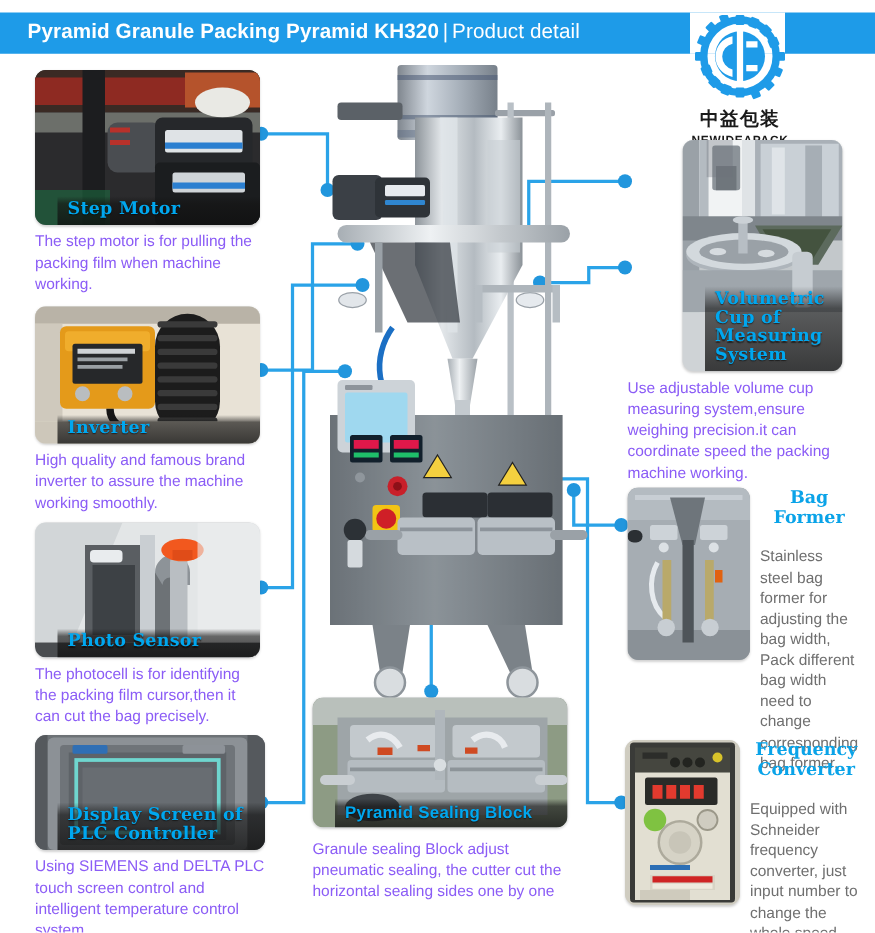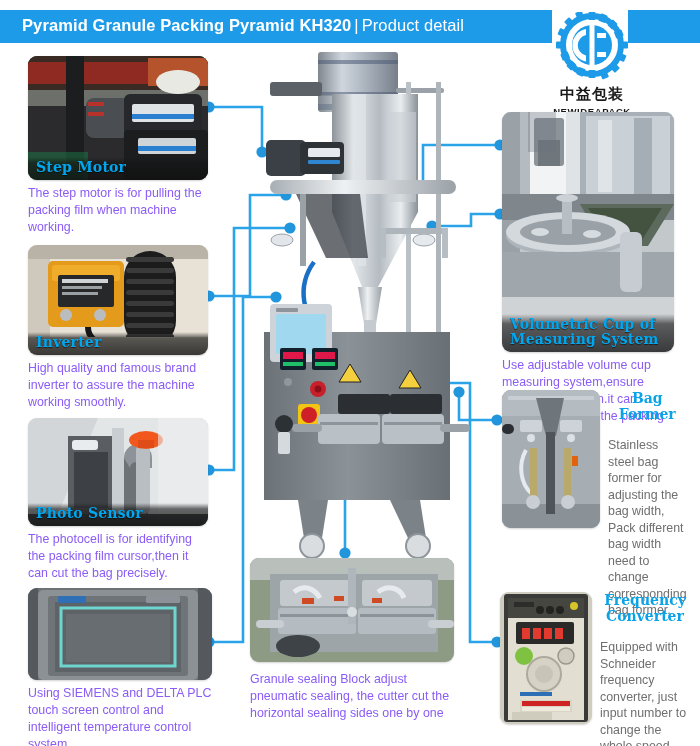--- a/index.html
+++ b/index.html
@@ -58,21 +58,21 @@
   
   .card { position: absolute; }
   .photo {
     position: relative; overflow: hidden;
     border-radius: 9px;
     background: #cfd3d6;
     box-shadow: 0 1px 2px rgba(0,0,0,.18);
   }
   .photo .shot { position:absolute; inset:0; }
   .cap-band {
-    position: absolute; left: 0; right: 0; bottom: 0;
+    position: absolute; left: 18px; right: 0; bottom: 0;
     background: linear-gradient(180deg, rgba(25,25,25,.0) 0%, rgba(20,20,20,.62) 26%, rgba(15,15,15,.78) 100%);
     padding: 3px 8px 5px 8px;
   }
   .cap-title {
     font-family: "DejaVu Serif", serif;
     font-weight: bold; color: #00a7ef; font-size: 14px;
     line-height: 15px; letter-spacing: .2px;
     text-shadow: 0 1px 1px rgba(0,0,0,.55);
   }
   .cap-title.sans { font-family: "Liberation Sans", sans-serif; font-size: 13.5px; }
@@ -385,20 +385,23 @@
         <rect x="10" y="2" width="160" height="90" rx="5" fill="#8c9196"></rect>
         <rect x="20" y="8" width="140" height="80" rx="3" fill="#6f7479"></rect>
         <rect x="27" y="14" width="126" height="70" fill="#5e6368"></rect>
         <rect x="33" y="20" width="114" height="58" fill="none" stroke="#6fd6cf" stroke-width="3"></rect>
         <rect x="38" y="26" width="104" height="48" fill="#686d72"></rect>
         <rect x="30" y="8" width="28" height="7" rx="1.5" fill="#2f6fb5"></rect>
         <rect x="118" y="8" width="34" height="7" rx="1.5" fill="#8d9298"></rect>
         <rect x="0" y="0" width="10" height="92" fill="#55595d"></rect>
         <rect x="170" y="0" width="14" height="92" fill="#55595d"></rect>
       </svg>
+      <div class="cap-band">
+        <div class="cap-title">Display Screen of PLC Controller</div>
+      </div>
     </div>
     <div class="desc">Using SIEMENS and DELTA PLC touch screen control and intelligent temperature control system.</div>
   </div>
 
   <div class="card" style="left:250px; top:558px; width:204px;">
     <div class="photo" style="height:104px;">
       <svg class="shot" viewBox="0 0 204 104" preserveAspectRatio="none">
         <rect width="204" height="104" fill="#8d9b84"></rect>
         <rect x="0" y="0" width="204" height="22" fill="#b9c0bb"></rect>
         <rect x="20" y="16" width="168" height="78" fill="#9ea5a8"></rect>
@@ -414,26 +417,29 @@
           <path d="M44,34 C54,26 64,30 70,40" fill="none" stroke="#e8ebee" stroke-width="5"></path>
           <path d="M128,34 C138,26 150,30 154,40" fill="none" stroke="#e8ebee" stroke-width="5"></path>
         </g>
         <rect x="98" y="10" width="8" height="56" fill="#b0b7bc"></rect>
         <circle cx="102" cy="54" r="5" fill="#d9dee1"></circle>
         <rect x="52" y="40" width="12" height="6" fill="#cf4a22"></rect>
         <rect x="84" y="38" width="10" height="5" fill="#cf4a22"></rect>
         <rect x="122" y="40" width="10" height="5" fill="#cf4a22"></rect>
         <ellipse cx="48" cy="88" rx="22" ry="11" fill="#3e4348"></ellipse>
       </svg>
+      <div class="cap-band">
+        <div class="cap-title sans">Pyramid Sealing Block</div>
+      </div>
     </div>
     <div class="desc" style="margin-top:9px;">Granule sealing Block adjust pneumatic sealing, the cutter cut the horizontal sealing sides one by one</div>
   </div>
 
   <div class="card" style="left:502px; top:112px; width:172px;">
-    <div class="photo" style="height:240px;">
+    <div class="photo" style="height:185px;margin-left:44px;">
       <svg class="shot" viewBox="0 0 172 185" preserveAspectRatio="none">
         <rect width="172" height="185" fill="#c3c8cb"></rect>
         <rect x="0" y="0" width="172" height="86" fill="#dfe3e6"></rect>
         <rect x="18" y="0" width="46" height="86" fill="#f1f3f4"></rect>
         <rect x="0" y="0" width="18" height="185" fill="#9aa1a7"></rect>
         <rect x="18" y="0" width="10" height="130" fill="#b4bbc1"></rect>
         <rect x="32" y="6" width="30" height="48" rx="3" fill="#8c9399"></rect>
         <rect x="36" y="28" width="22" height="26" fill="#6f767c"></rect>
         <path d="M78,0 L172,0 L172,92 L78,92 Z" fill="#a9b0b7"></path>
         <path d="M84,4 L168,4 L168,86 L84,86 Z" fill="#c9d0d6"></path>

